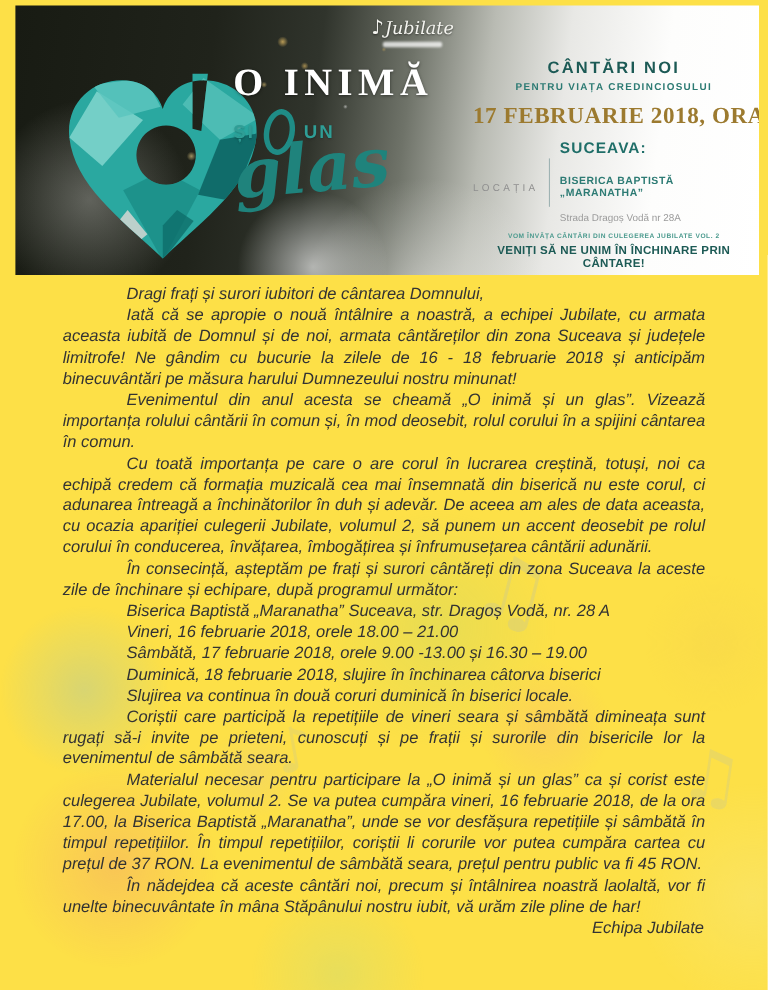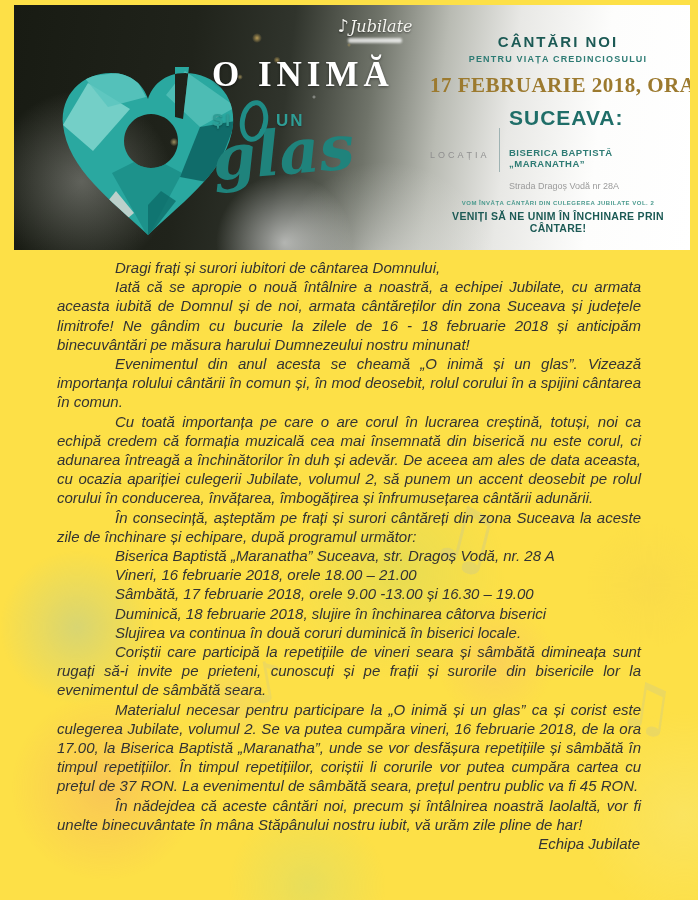--- a/index.html
+++ b/index.html
@@ -62,32 +62,32 @@
     display:inline-block; width:28px; height:42px; margin:0 8px;
     border:5px solid #1f8c86; border-radius:50%;
     transform:rotate(10deg); vertical-align:middle;
   }
   .title-l3 {
     margin-top:-26px; font-family:"DejaVu Serif", serif;
     font-style:italic; font-weight:bold; font-size:62px; color:#1f837c;
     transform:rotate(-5deg); line-height:1.05;
   }
 
-  .info { position:absolute; right:4px; top:28px; width:256px; text-align:center; }
+  .info { position:absolute; right:4px; top:48px; width:256px; text-align:center; }
   .info-h1 { font-size:15px; font-weight:bold; letter-spacing:2px; color:#1c5a55; }
   .info-h2 { font-size:9px; font-weight:bold; letter-spacing:1.2px; color:#2d7b74; margin-top:4px; }
   .info-date {
     margin-top:9px; font-family:"Liberation Serif", serif; font-weight:bold;
     font-size:21px; color:#9c7a2f; letter-spacing:0.5px; white-space:nowrap;
   }
   .loc-row { display:flex; justify-content:center; align-items:center; gap:9px; margin-top:8px; }
   .loc-label { font-size:9px; color:#8f8f8f; letter-spacing:3px; margin-top:13px; }
   .loc-divider { width:1.5px; height:44px; background:#9fb3b3; margin-top:2px; }
   .loc-col { text-align:left; }
-  .loc-city { font-size:21px; font-weight:bold; color:#1f6e68; letter-spacing:1px; }
+  .loc-city { font-size:14px; font-weight:bold; color:#1f6e68; letter-spacing:1px; }
   .loc-church { font-size:9.5px; font-weight:bold; color:#2d7b74; letter-spacing:0.5px; margin-top:17px; }
   .loc-address { font-size:9px; color:#9b9b9b; margin-top:12px; }
   .info-note { font-size:6px; font-weight:bold; color:#4b9a8e; letter-spacing:0.5px; margin-top:9px; }
   .info-call { font-size:10.5px; font-weight:bold; color:#1c5a55; letter-spacing:0.3px; margin-top:4px; }
 
   
   .watermark {
     position:absolute; left:0; top:430px; width:698px; height:470px;
     pointer-events:none; opacity:.5;
     background:

